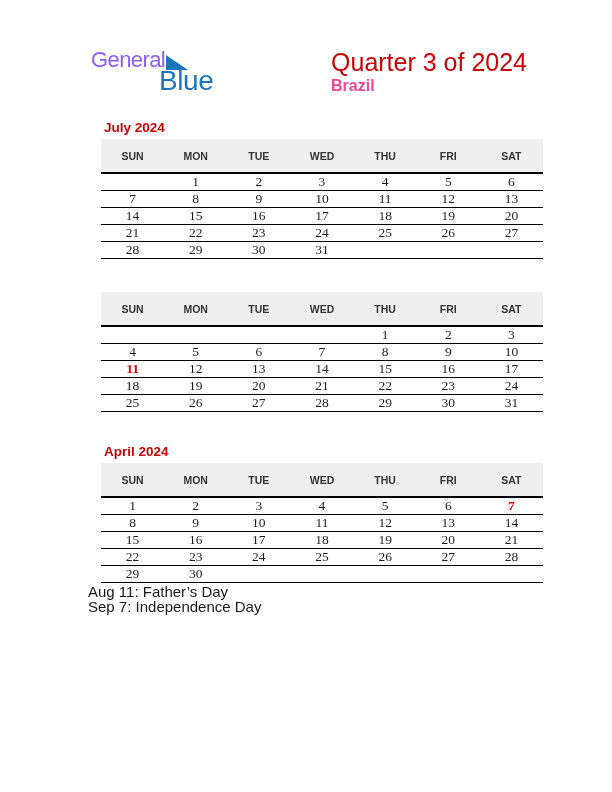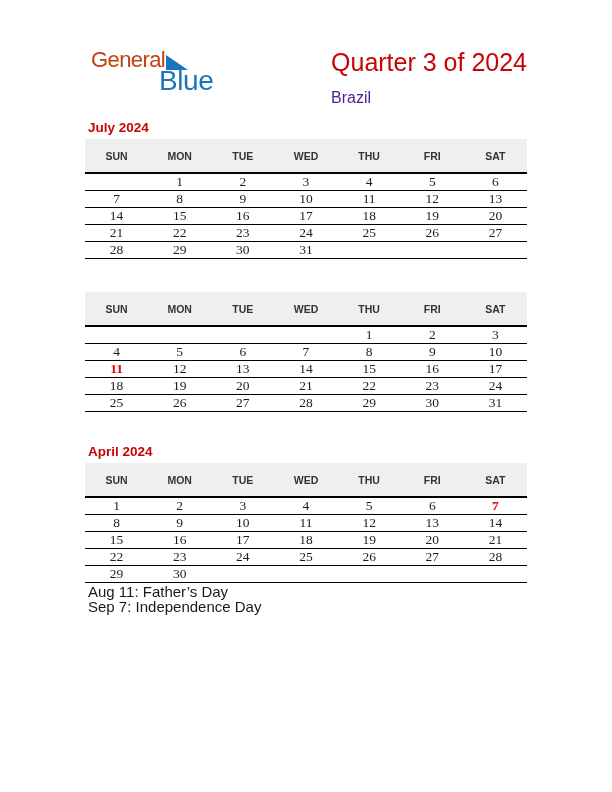--- a/index.html
+++ b/index.html
@@ -12,37 +12,37 @@
     position: relative;
     width: 612px; height: 792px;
     background: #ffffff;
     overflow: hidden;
   }
 
   
   .logo { position: absolute; left: 91px; top: 49px; }
   .logo-row { display: flex; align-items: flex-end; }
   .logo-general {
-    font-size: 22px; color: #c2410c; letter-spacing: -0.6px; line-height: 22px;
+    font-size: 22px; color: #8b5cf6; letter-spacing: -0.6px; line-height: 22px;
   }
   .logo-triangle { width: 22px; height: 15px; margin-left: 1px; margin-bottom: 1px; }
   .logo-triangle polygon { fill: var(--brand-blue, #1B75BC); }
   .logo-blue {
     font-size: 28px; color: var(--brand-blue, #1B75BC);
     letter-spacing: -0.4px; line-height: 20px; margin-left: 68px;
   }
   .title-block { position: absolute; right: 85px; top: 49px; text-align: left; }
   .quarter-title {
     font-size: 25px; line-height: 26px; color: var(--accent-red, #C90404);
   }
-  .country { font-size: 16px; color: #4c1d95; margin-top: 14px; }
+  .country { font-size: 16px; color: #ec4899; margin-top: 2px; font-weight: bold; }
 
   
   .calendars { position: absolute; left: 85px; top: 121px; width: 442px; }
-  .month { margin-bottom: 33px; }
+  .month { margin-bottom: 33px; margin-left: 16px; }
   .month-name {
     font-size: 13.5px; font-weight: bold; color: var(--accent-red, #C90404);
     line-height: 14px; margin-bottom: 4px; margin-left: 3px;
   }
   table.cal {
     width: 442px; border-collapse: collapse; table-layout: fixed;
   }
   table.cal thead th {
     background: #EFEFEF;
     font-size: 10.5px; font-weight: bold; color: #333333;

